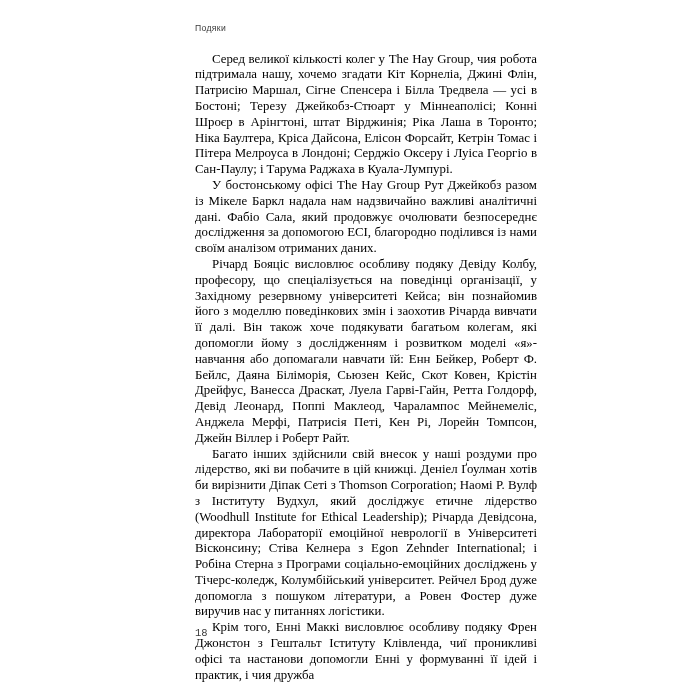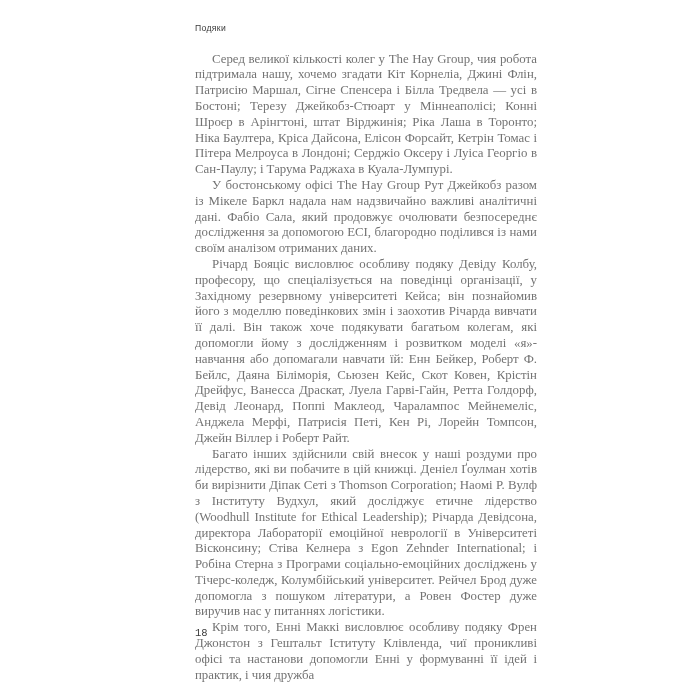--- a/index.html
+++ b/index.html
@@ -46,21 +46,21 @@
     margin-top: 19px;
   }
 
   .body-text p {
     margin: 0;
     font-size: 12.85px;
     line-height: 15.8px;
     text-align: justify;
     text-justify: inter-word;
     text-indent: 17px;
-    color: #737373;
+    color: #000000;
     hyphens: manual;
     word-spacing: -0.1px;
   }
 
   .folio {
     position: absolute;
     left: 195px;
     top: 628px;
     font-family: Liberation Mono, monospace;
     font-size: 10.5px;

